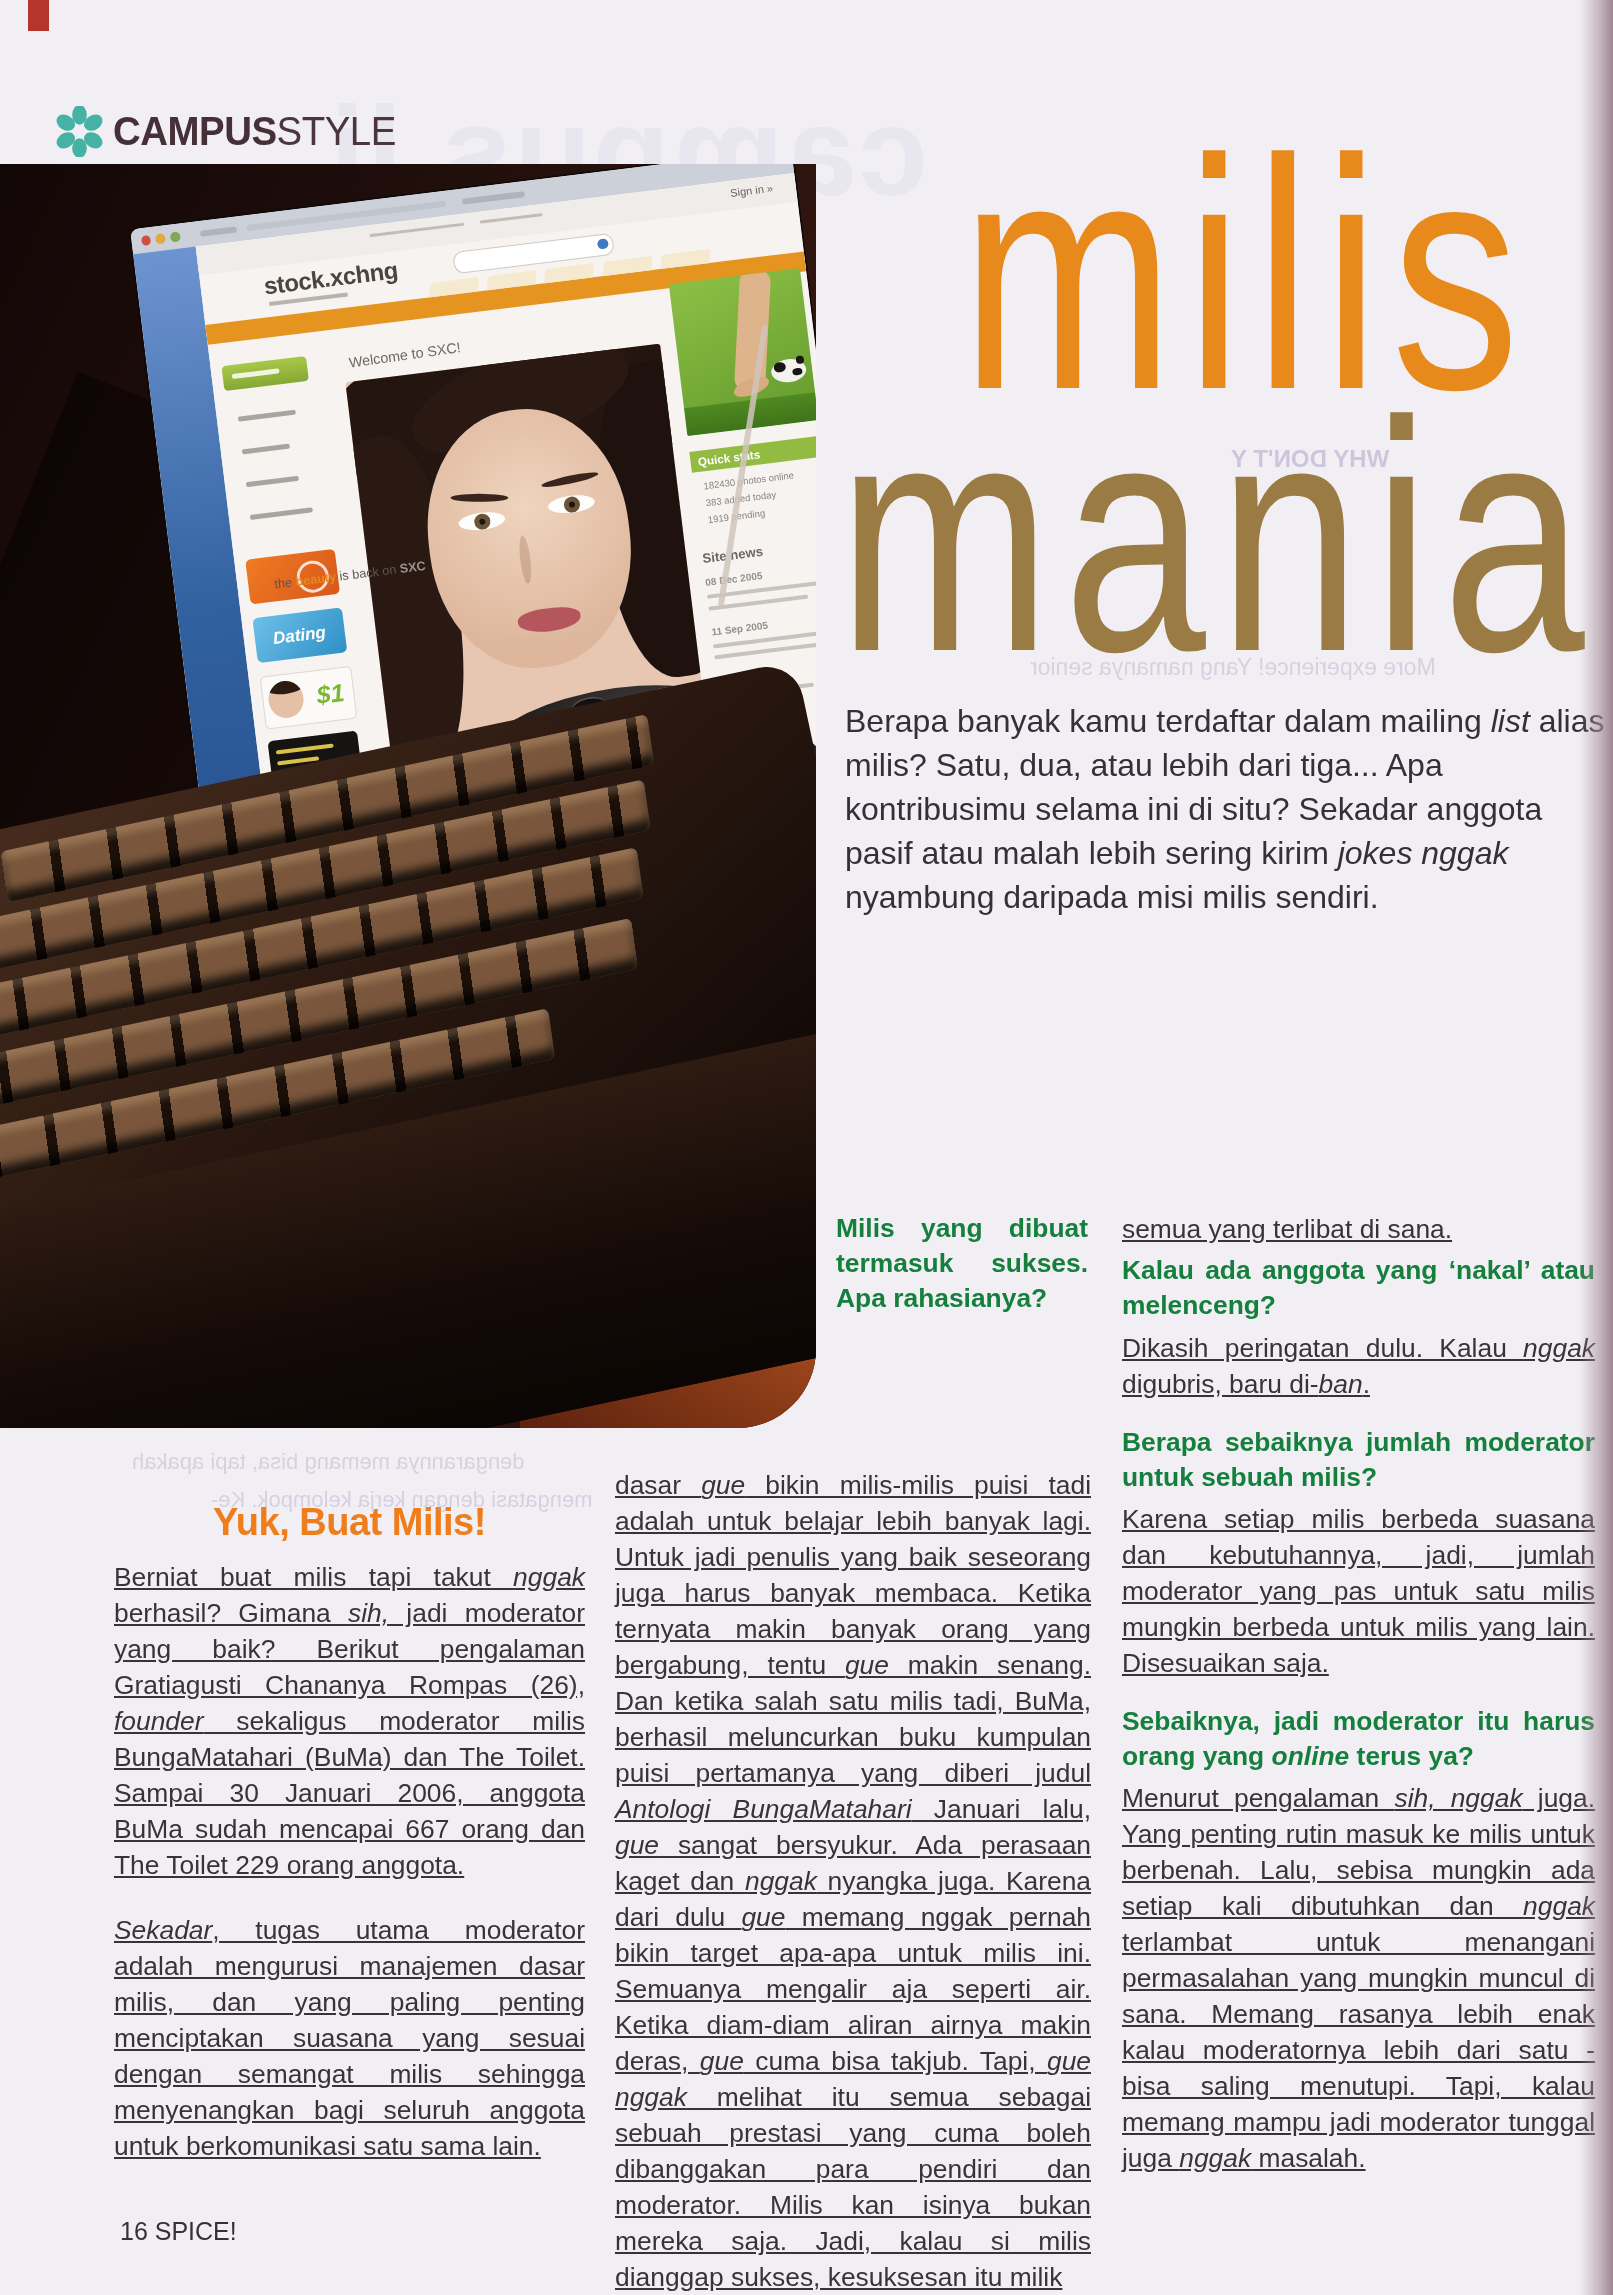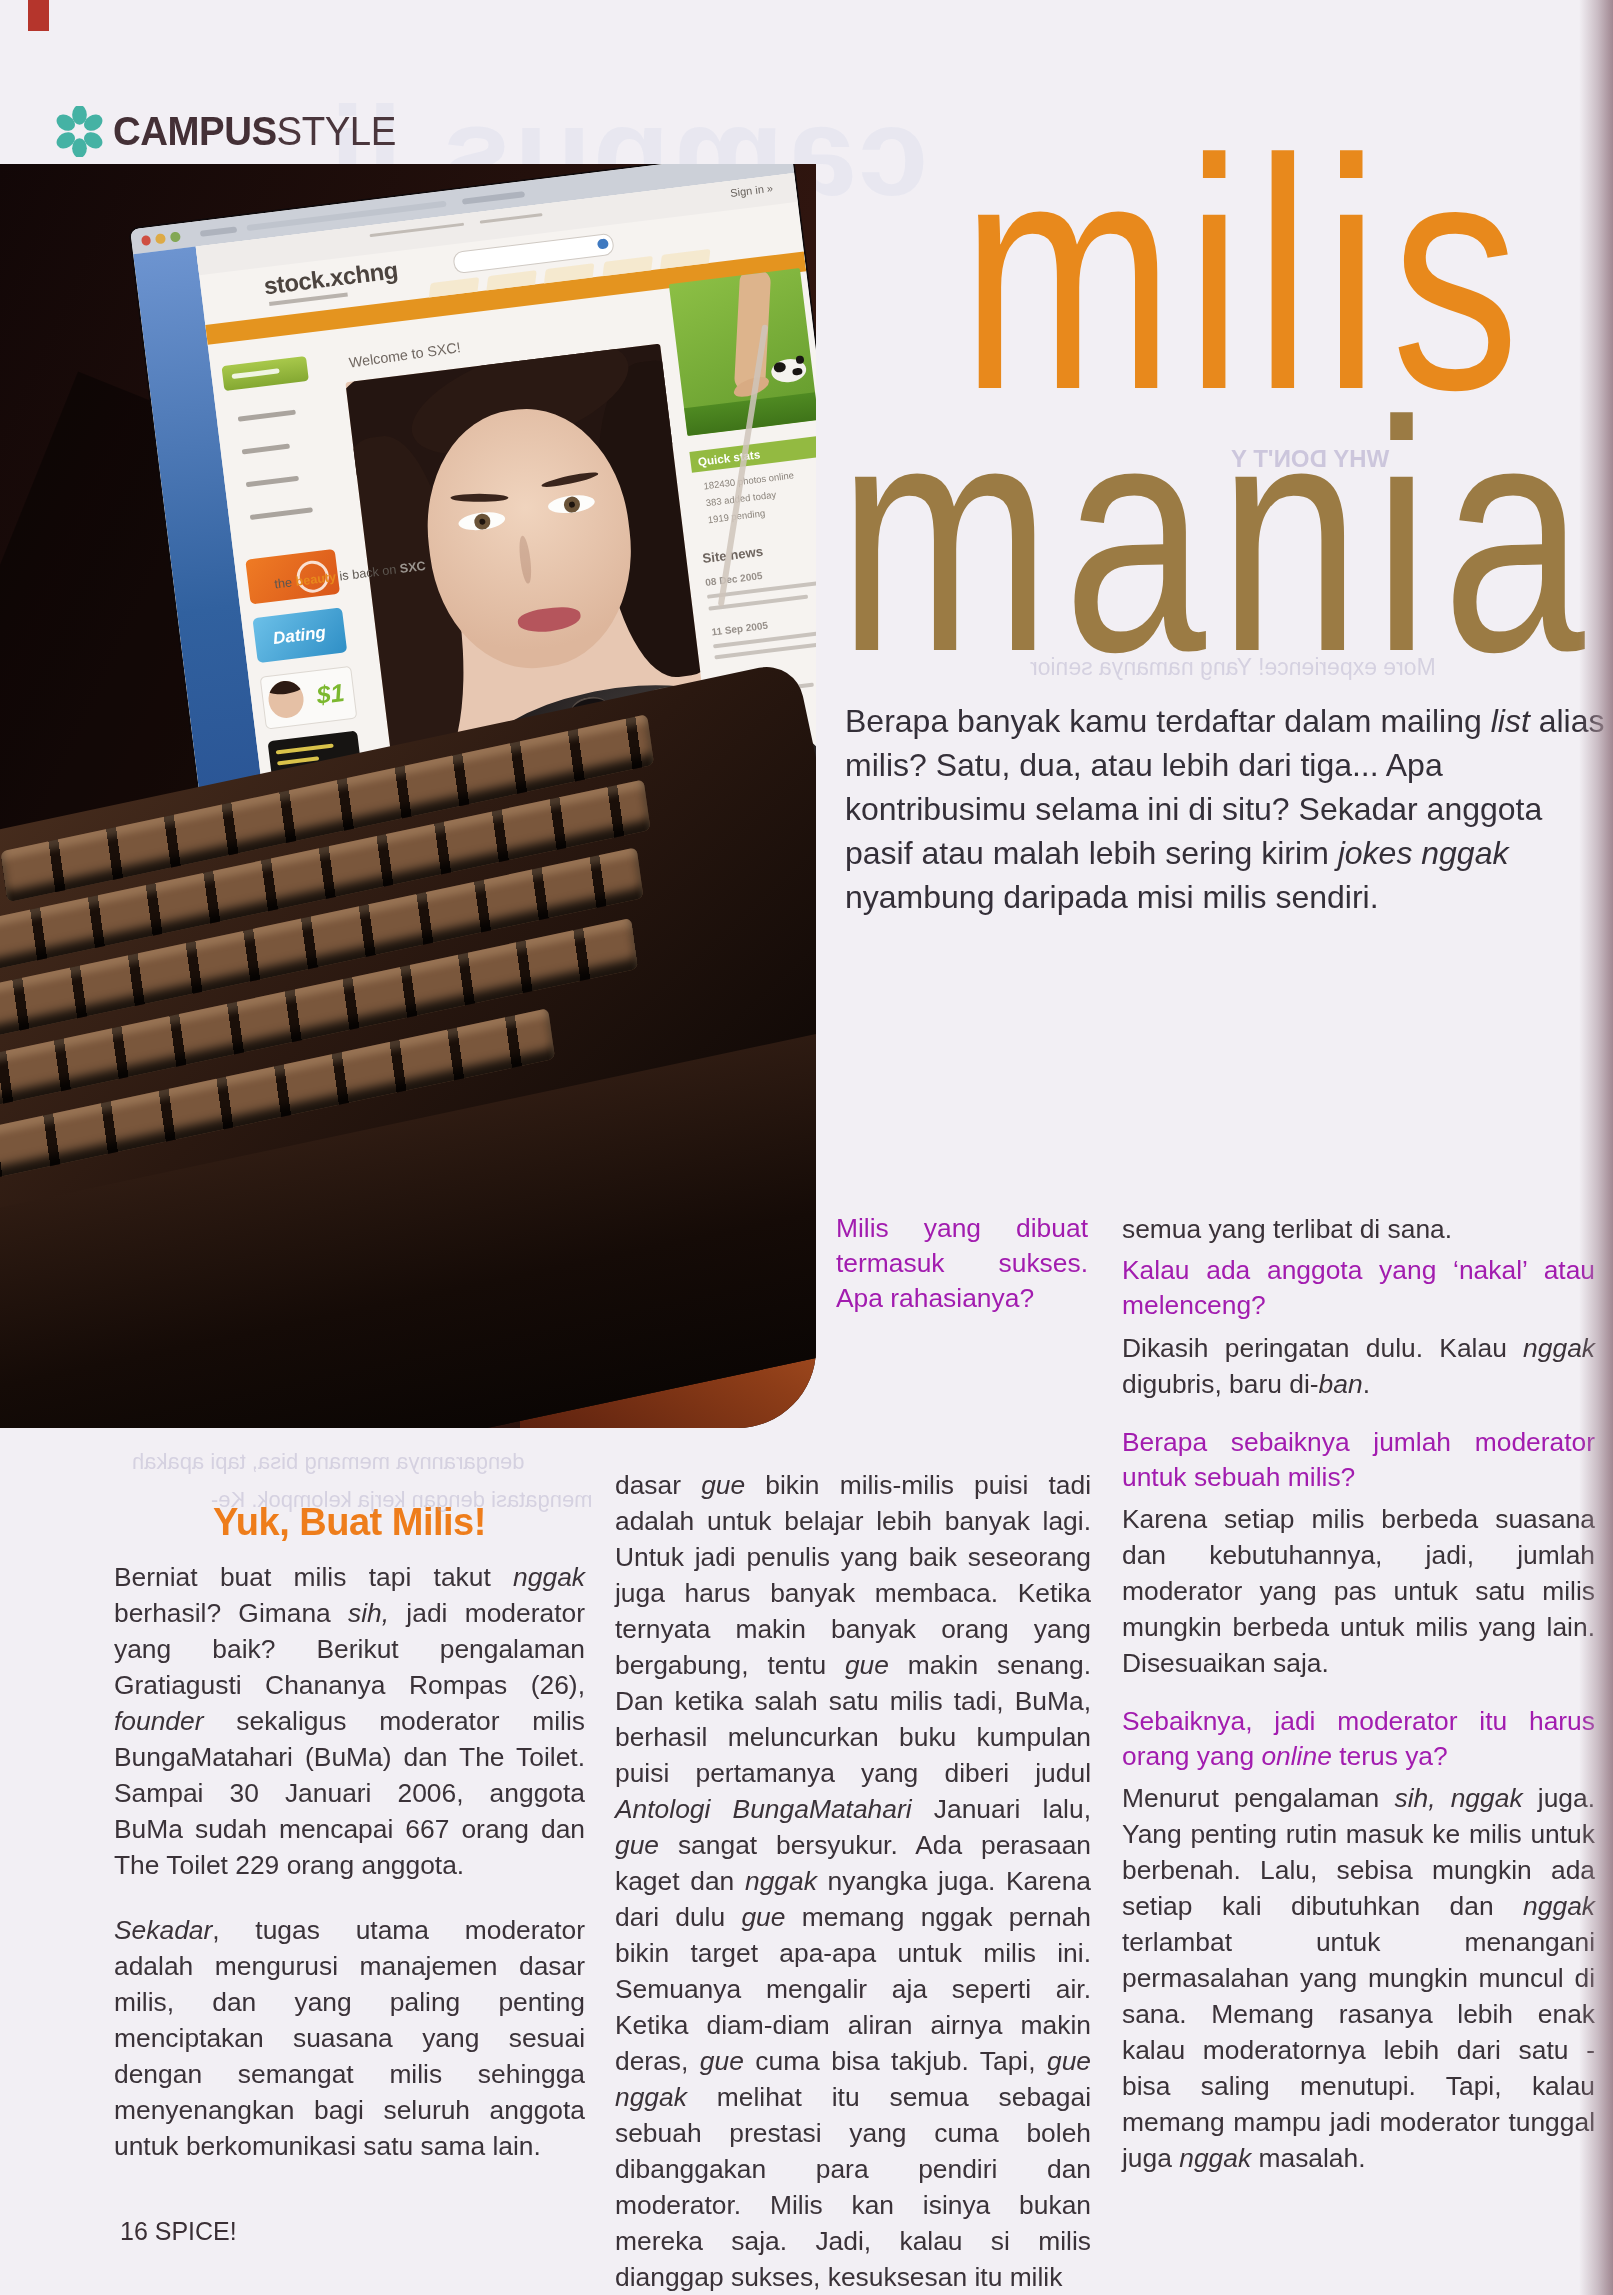--- a/index.html
+++ b/index.html
@@ -132,22 +132,22 @@
   .kb-body{left:-69px;top:587px;width:946px;height:687px;transform:rotate(-12deg);border-radius:37px;
     background:linear-gradient(150deg,#4a2f1f 0%,#2a1810 40%,#120a07 72%,#0a0505 100%);}
   .krow{position:absolute;height:51px;border-radius:6.3px;transform:skewX(-4deg);
     background:repeating-linear-gradient(90deg,#7a573c 0 49px,#1a0f09 49px 59px);
     box-shadow:inset 0 8.5px 7.4px rgba(255,214,170,.22), inset 0 -10.6px 9.5px rgba(0,0,0,.78);}
   .kb-lower{position:absolute;left:0;right:0;bottom:0;top:370px;border-radius:32px;
     background:linear-gradient(180deg,#2e1b12 0%,#150b07 55%,#0b0604 100%);}
 
   
   .colp{text-align:justify;font-size:26.4px;line-height:36px;color:#3a3238;}
-  .colp p{margin:0;}
-  .sec-h{font-weight:normal;color:#a21caf;font-size:26.4px;line-height:35px;text-align:justify;}
+  .colp p{margin:0;text-decoration:underline;}
+  .sec-h{font-weight:bold;color:#15803d;font-size:26.4px;line-height:35px;text-align:justify;}
   .left-col{left:114px;top:1501px;width:471px;}
   .h-orange{font-size:38px;font-weight:bold;color:#ee7d1b;letter-spacing:-0.5px;line-height:42px;text-align:center;}
   .gap30{height:16px;} .gap44{height:23px;} .gap12{height:6.3px;}
   .mid-narrow{left:836px;top:1211px;width:252px;}
   .mid-wide{left:615px;top:1467px;width:476px;}
   .right-col{left:1122px;top:1211px;width:473px;}
   .lead-line{text-align:left;}
   .footer{left:120px;top:2217px;font-size:25px;font-weight:normal;color:#3a2f35;z-index:3;}
 </style>
 </head>

